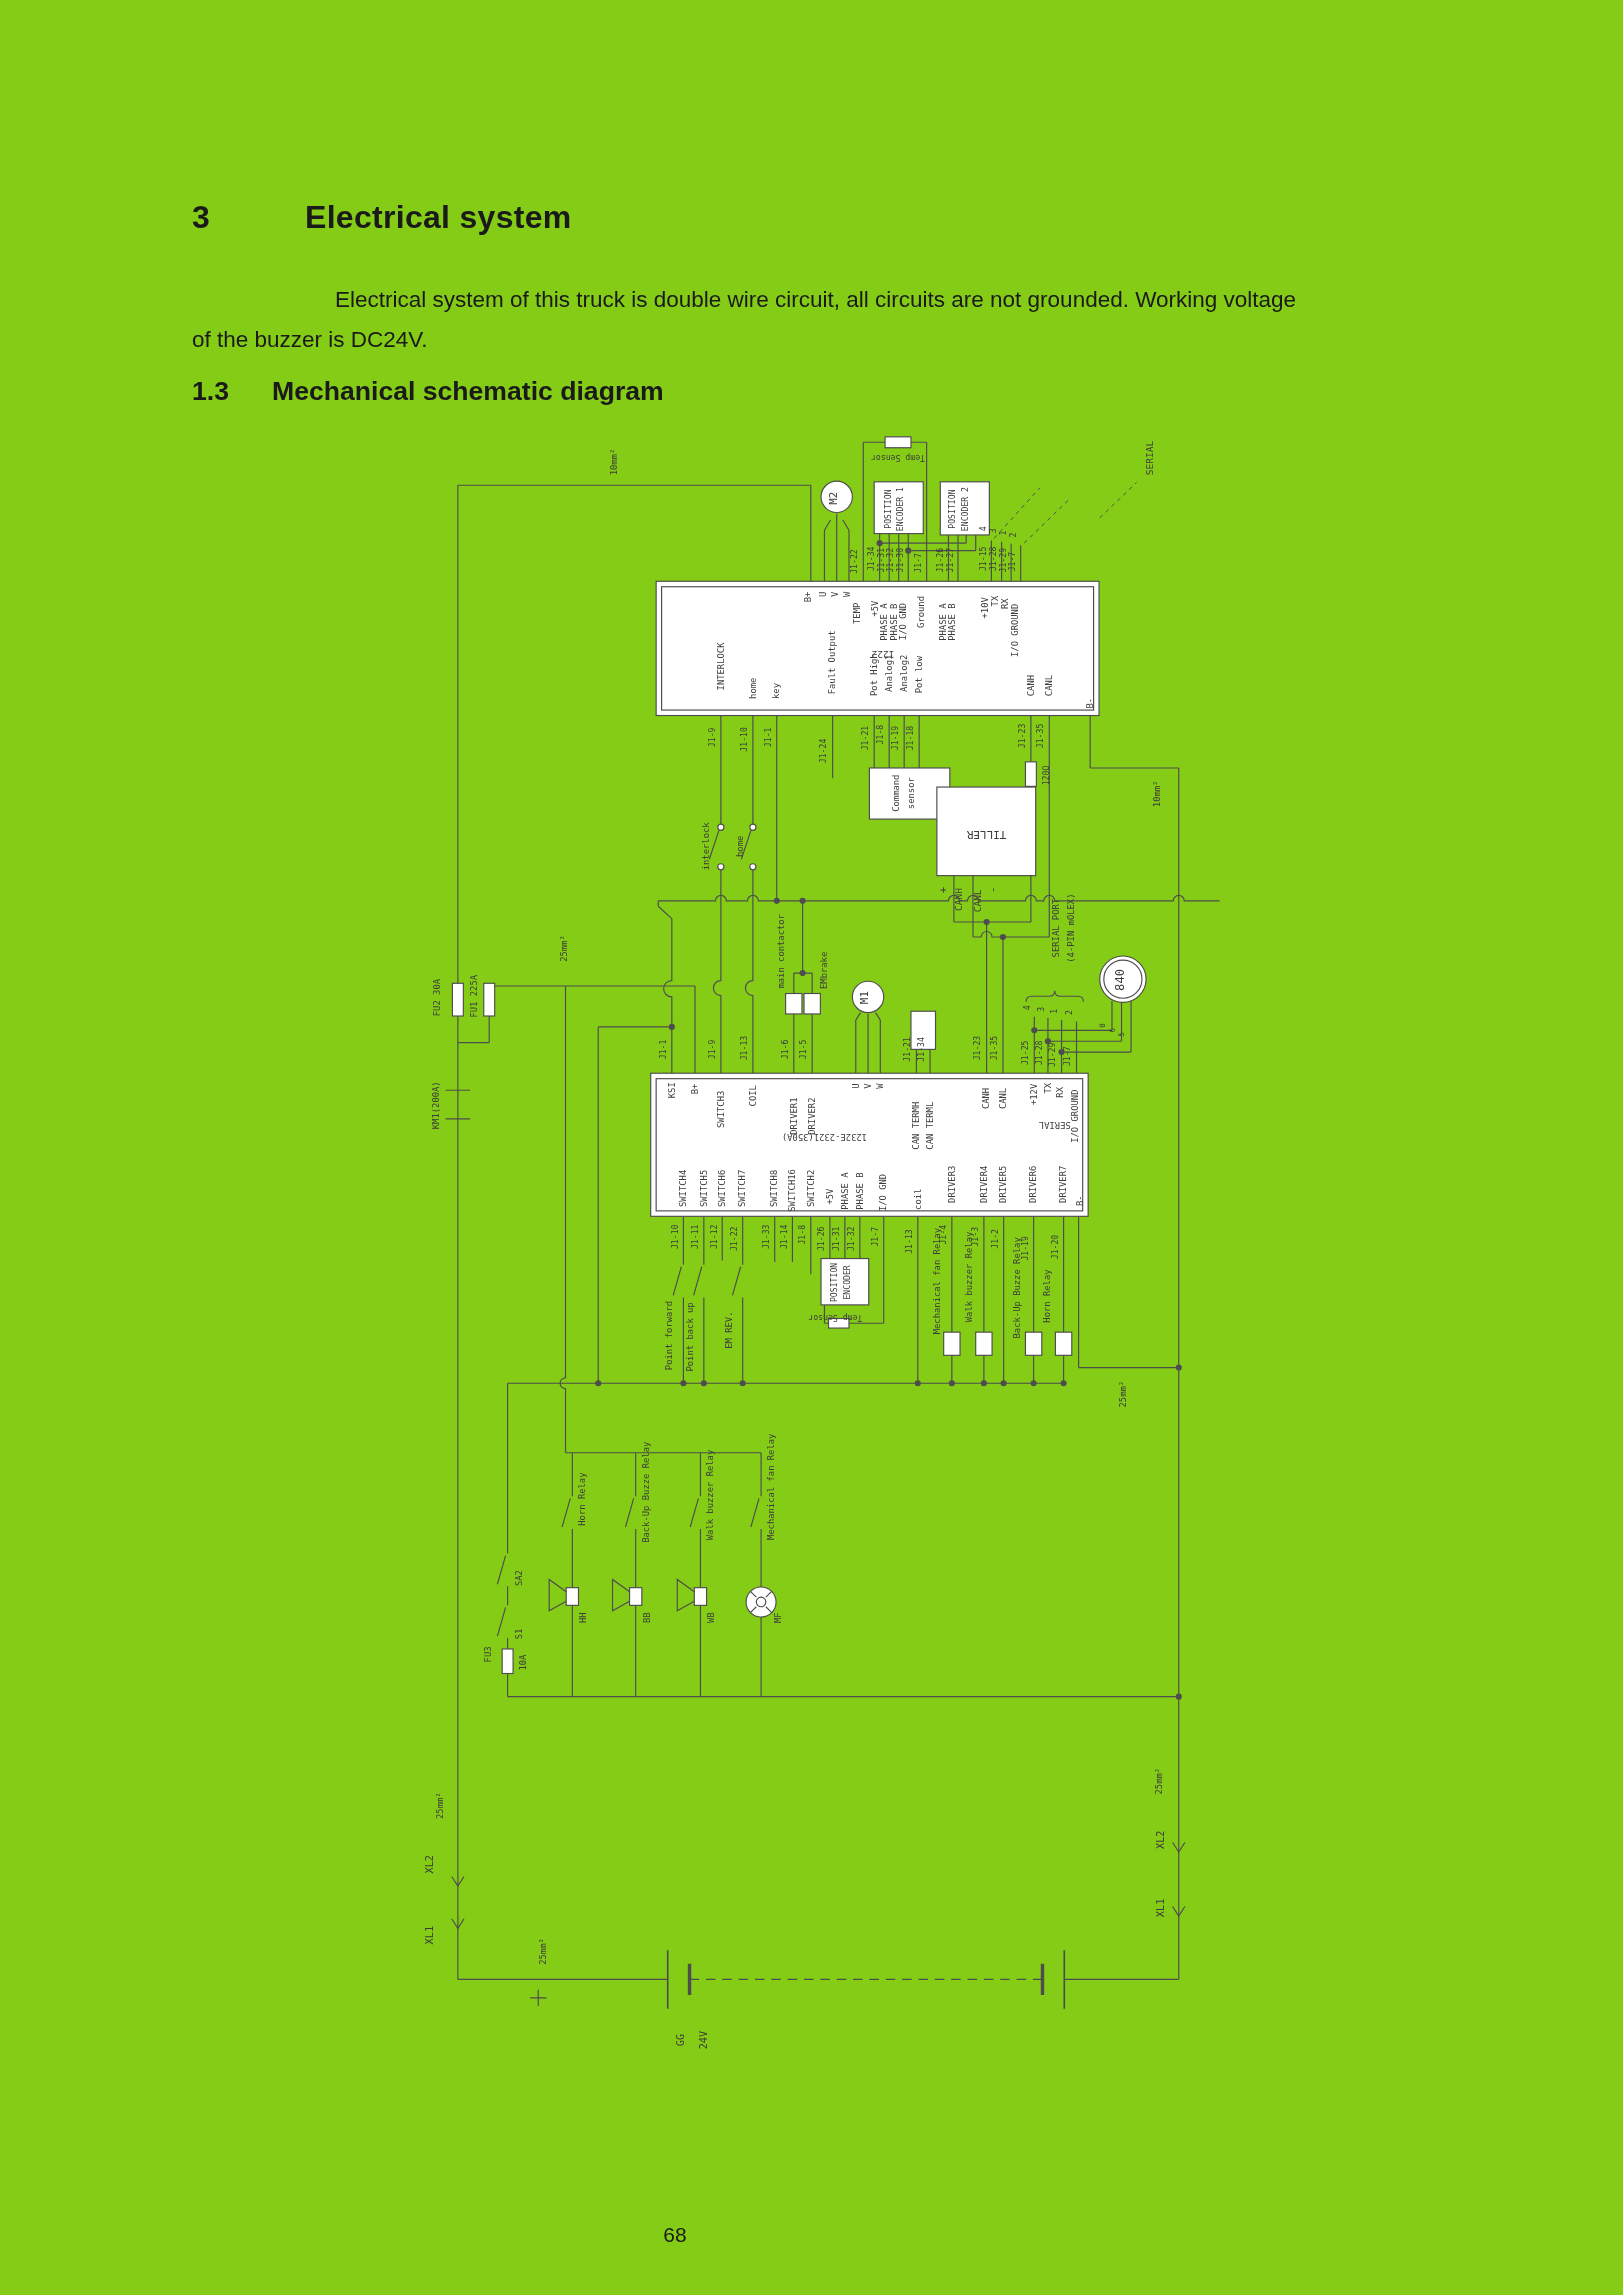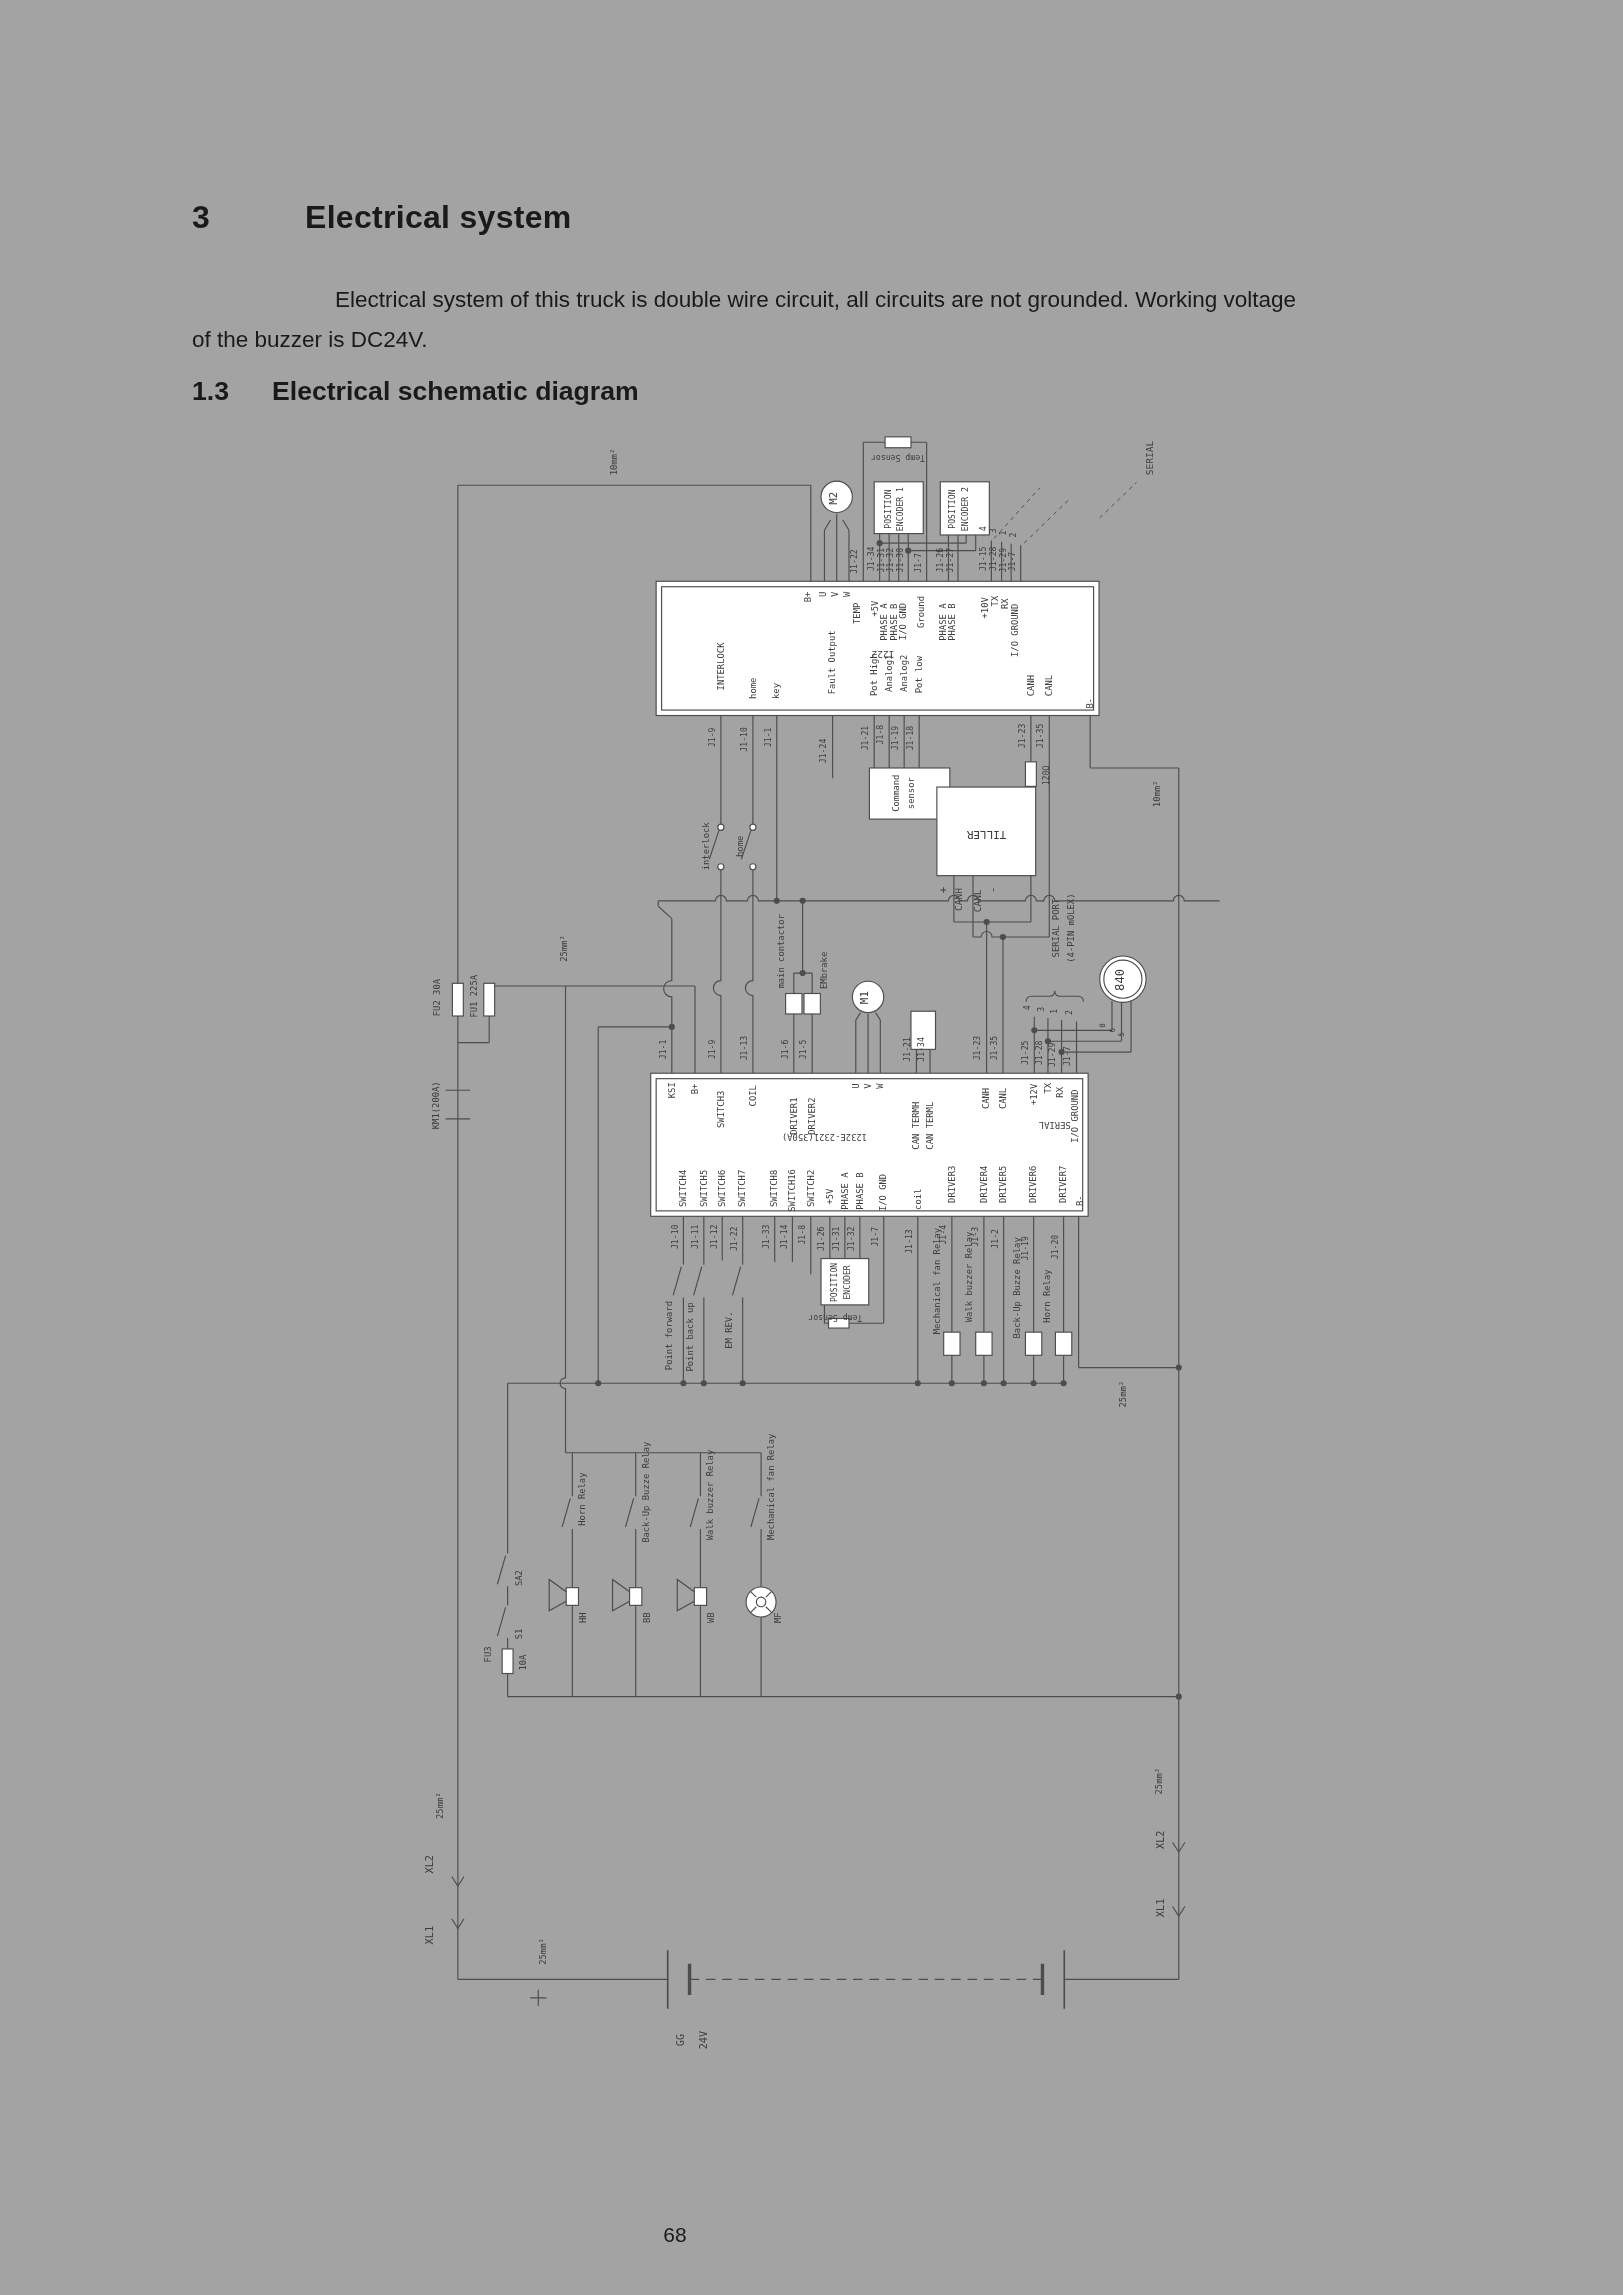--- a/index.html
+++ b/index.html
@@ -1,16 +1,16 @@
 <!DOCTYPE html>
 <html style="font-size:11px"><head>
 <meta charset="utf-8">
 <style>
   html,body{margin:0;padding:0;background:#ffffff;}
-  #page{position:relative;width:1623px;height:2295px;background:#a3a3a3;overflow:hidden;
+  #page{position:relative;width:1623px;height:2295px;background:#84cc16;overflow:hidden;
         font-family:"Liberation Sans",sans-serif;color:#1a1a1a;}
   .h1{position:absolute;left:192px;top:199px;font-size:32px;font-weight:bold;letter-spacing:0.3px;}
   .h1 .num{display:inline-block;width:113px;}
   .body-line{position:absolute;left:192px;width:1247px;font-size:22.5px;line-height:27px;}
   #bl1{top:286px;text-align:center;}
   #bl2{top:326px;}
   .h2{position:absolute;left:192px;top:376px;font-size:26.6px;font-weight:bold;}
   .h2 .num{display:inline-block;width:80px;}
   .pagenum{position:absolute;left:0;top:2223px;width:1350px;text-align:center;font-size:21px;}
   svg{position:absolute;left:0;top:0;}
@@ -26,21 +26,21 @@
 </head>
 <body>
 
 <div id="page">
 
   <div class="h1"><span class="num">3</span><span>Electrical system</span></div>
 
   <div class="body-line" id="bl1">Electrical system of this truck is double wire circuit, all circuits are not grounded. Working voltage</div>
   <div class="body-line" id="bl2">of the buzzer is DC24V.</div>
 
-  <div class="h2"><span class="num">1.3</span><span>Electrical schematic diagram</span></div>
+  <div class="h2"><span class="num">1.3</span><span>Mechanical schematic diagram</span></div>
 
   <svg id="schematic" width="1623" height="2295" viewBox="0 0 2382 3368" xmlns="http://www.w3.org/2000/svg">
 
     <g class="wire">
 
       <path d="M672,712 H1190 M1190,712 V853"></path>
       <path d="M672,712 V2905"></path>
 
       <path d="M672,1530 H718 M718,1530 V1491 M718,1443 V1447"></path>
       <path d="M718,1447 H1020 M1020,1447 V1575"></path>

